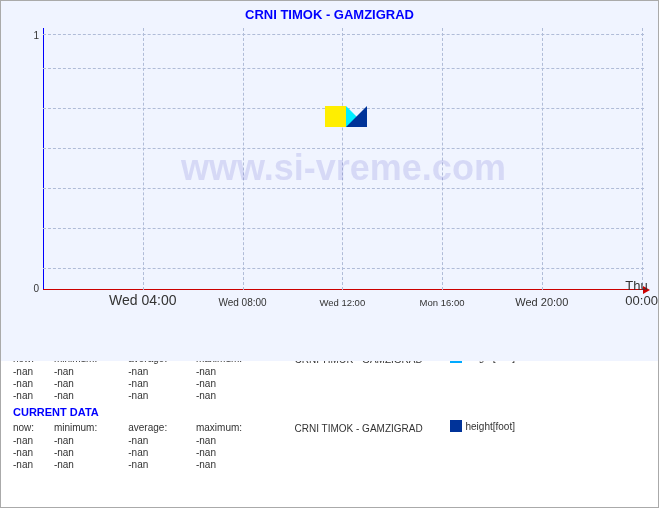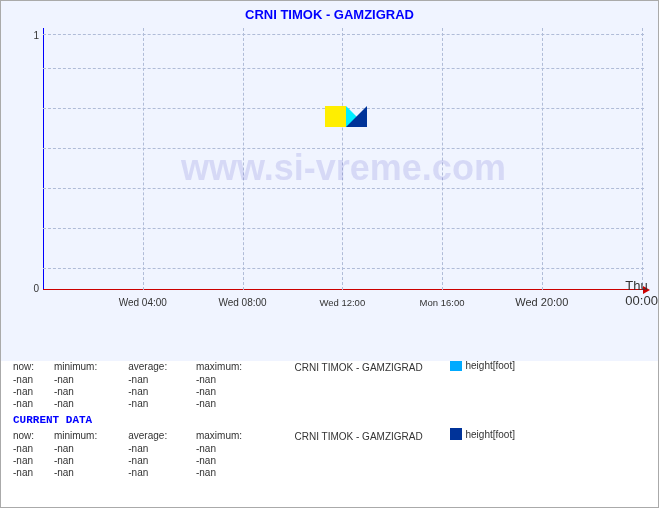--- a/index.html
+++ b/index.html
@@ -12,21 +12,20 @@
       color: #000;
       overflow: hidden;
     }
 
     .outer {
       width: 659px;
       height: 508px;
       border: 1px solid #aaa;
       display: flex;
       flex-direction: column;
-      gap: 8px;
     }
 
     
     .chart-container {
       position: relative;
       width: 100%;
       height: 360px;
       background: #f0f4ff;
       flex-shrink: 0;
     }
@@ -45,21 +44,20 @@
       padding: 6px 12px 4px 12px;
       font-size: 10.5px;
       flex: 1;
     }
 
     .section-title {
       color: #00f;
       font-weight: bold;
       font-size: 11px;
       margin-bottom: 2px;
-      font-family: Liberation Mono, monospace;
     }
 
     .data-table {
       width: 100%;
       border-collapse: collapse;
       margin-bottom: 4px;
     }
 
     .data-table td {
       padding: 0 6px 1px 0;
@@ -129,21 +127,21 @@
         <div style="position:absolute;left:0;right:0;top:200px;border-top:1px dashed #b0bcd8;"></div>
         <div style="position:absolute;left:0;right:0;top:240px;border-top:1px dashed #b0bcd8;"></div>
 
         <div style="position:absolute;left:16.6%;top:0;bottom:18px;border-left:1px dashed #b0bcd8;"></div>
         <div style="position:absolute;left:33.2%;top:0;bottom:18px;border-left:1px dashed #b0bcd8;"></div>
         <div style="position:absolute;left:49.8%;top:0;bottom:18px;border-left:1px dashed #b0bcd8;"></div>
         <div style="position:absolute;left:66.4%;top:0;bottom:18px;border-left:1px dashed #b0bcd8;"></div>
         <div style="position:absolute;left:83.0%;top:0;bottom:18px;border-left:1px dashed #b0bcd8;"></div>
         <div style="position:absolute;left:99.6%;top:0;bottom:18px;border-left:1px dashed #b0bcd8;"></div>
 
-        <div style="position:absolute;left:16.6%;bottom:0;font-size:10px;color:#333;transform:translateX(-50%);">Wed 04:00</div>
+        <div style="position:absolute;left:16.6%;bottom:0;font-size:14px;color:#333;transform:translateX(-50%);">Wed 04:00</div>
         <div style="position:absolute;left:33.2%;bottom:0;font-size:10px;color:#333;transform:translateX(-50%);">Wed 08:00</div>
         <div style="position:absolute;left:49.8%;bottom:0;font-size:9.5px;color:#333;transform:translateX(-50%);margin-top:20px;">Wed 12:00</div>
         <div style="position:absolute;left:66.4%;bottom:0;font-size:9.5px;color:#333;transform:translateX(-50%);">Mon 16:00</div>
         <div style="position:absolute;left:83.0%;bottom:0;font-size:11px;color:#333;transform:translateX(-50%);">Wed 20:00</div>
         <div style="position:absolute;left:99.6%;bottom:0;font-size:13px;color:#333;transform:translateX(-50%);">Thu 00:00</div>
 
         <div style="position:absolute;left:47%;top:28%;z-index:5;">
           <svg width="42" height="42" viewBox="0 0 42 42">
 
             <rect x="0" y="0" width="21" height="21" fill="#ffee00"></rect>

